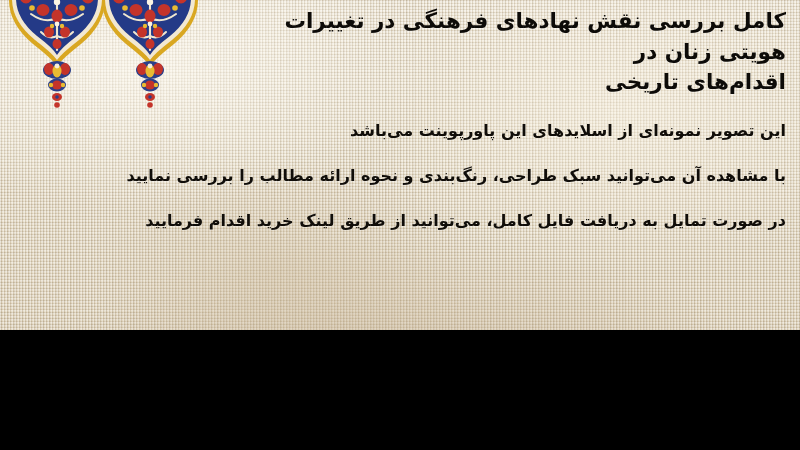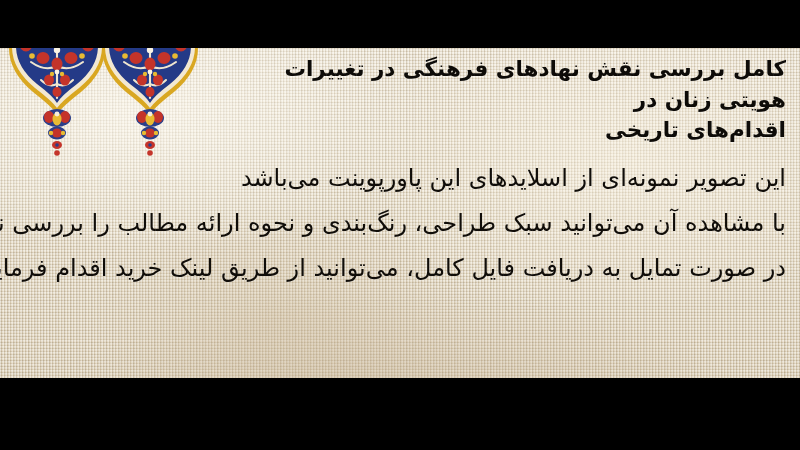--- a/index.html
+++ b/index.html
@@ -7,21 +7,20 @@
     padding: 0;
     background: #000;
   }
   #slide {
     position: relative;
     width: 800px;
     height: 330px;
     overflow: hidden;
     background: #84cc16;
     font-family: "DejaVu Sans", sans-serif;
-    margin-top: 48px;
   }
 
   
   .canvas-field {
     position: absolute;
     left: 0; top: 0;
     width: 800px;
     height: 374px;
     background-color: #e6dcc6;
     background-image:
@@ -80,22 +79,22 @@
   .body-block {
     position: absolute;
     right: 14px;
     top: 108px;
     width: 772px;
     text-align: right;
     direction: rtl;
   }
   .body-line {
     font-family: "DejaVu Sans", sans-serif;
-    font-size: 24px;
-    font-weight: normal;
+    font-size: 16px;
+    font-weight: bold;
     color: #100d09;
     line-height: 45px;
     white-space: nowrap;
     text-shadow: 0 1px 0 rgba(255,255,255,0.20);
   }
 
   
   .fringe-band {
     position: absolute;
     left: 0;

